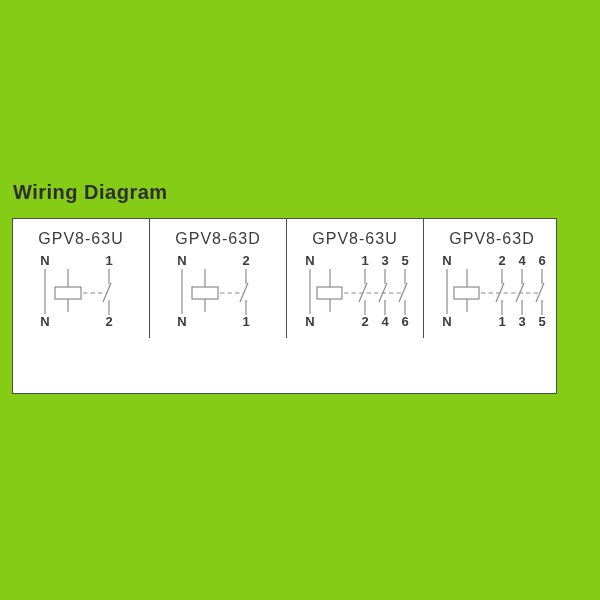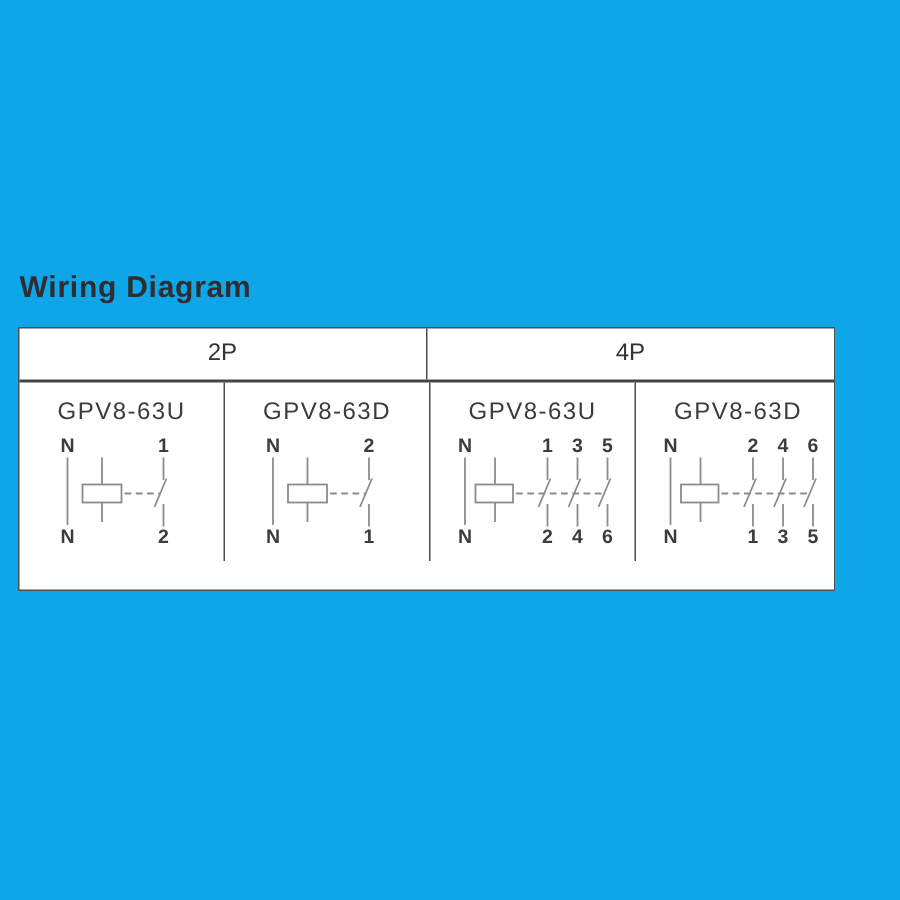--- a/index.html
+++ b/index.html
@@ -8,21 +8,21 @@
     --text:#3a3a3a;
   }
   html,body{
     margin:0;padding:0;
     width:600px;height:600px;
     background:#ffffff;
     font-family:"Liberation Sans", sans-serif;
     color:var(--text);
     overflow:hidden;
   }
-  .page{position:relative;width:600px;height:600px;background:#0ea5e9;}
+  .page{position:relative;width:600px;height:600px;background:#84cc16;}
   .doc-title{
     position:absolute;left:13px;top:181px;
     font-size:20px;font-weight:bold;letter-spacing:0.5px;
     color:#2e2e2e;
   }
   .wiring-table{
     position:absolute;left:12px;top:218px;
     width:545px;height:176px;
     border:1.5px solid var(--border);
     box-sizing:border-box;
@@ -58,24 +58,20 @@
   .diagram{display:block;margin:2px auto 0 auto;}
 </style>
 </head>
 <body>
 
 <div class="page">
 
   <div class="doc-title">Wiring Diagram</div>
 
   <div class="wiring-table">
-    <div class="thead">
-      <div class="th">2P</div>
-      <div class="th">4P</div>
-    </div>
     <div class="tbody">
 
       <div class="cell">
         <div class="model">GPV8-63U</div>
         <svg class="diagram" width="136" height="88" viewBox="0 0 136 88">
             <text x="32" y="15" text-anchor="middle" font-size="13" font-weight="bold" fill="#3c3c3c">N</text>
             <line x1="32" y1="19" x2="32" y2="64" stroke="#8c8c8c" stroke-width="1.2"></line>
             <text x="32" y="76" text-anchor="middle" font-size="13" font-weight="bold" fill="#3c3c3c">N</text>
             <line x1="55" y1="19" x2="55" y2="62" stroke="#8c8c8c" stroke-width="1.2"></line>
             <rect x="42" y="37" width="26" height="12" fill="#ffffff" stroke="#8c8c8c" stroke-width="1.2"></rect>

